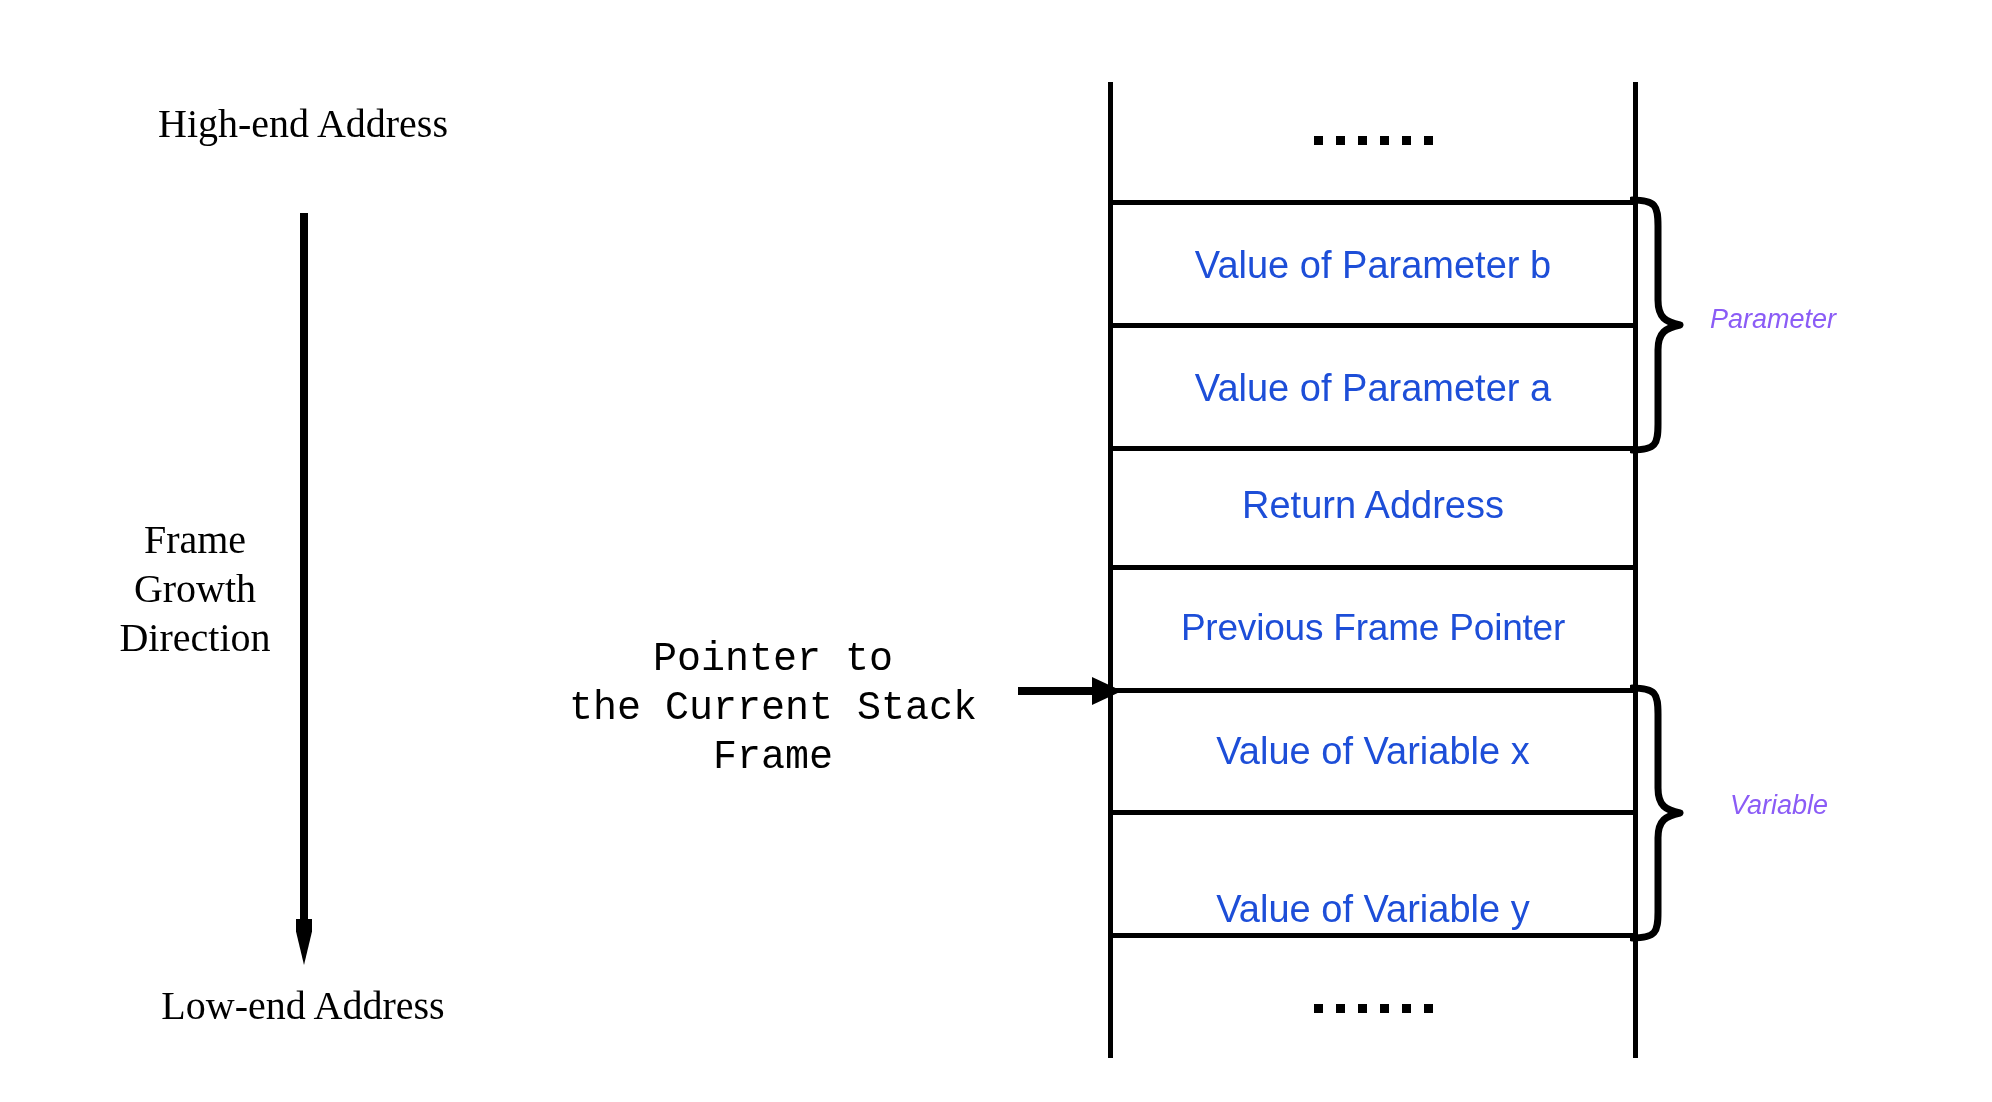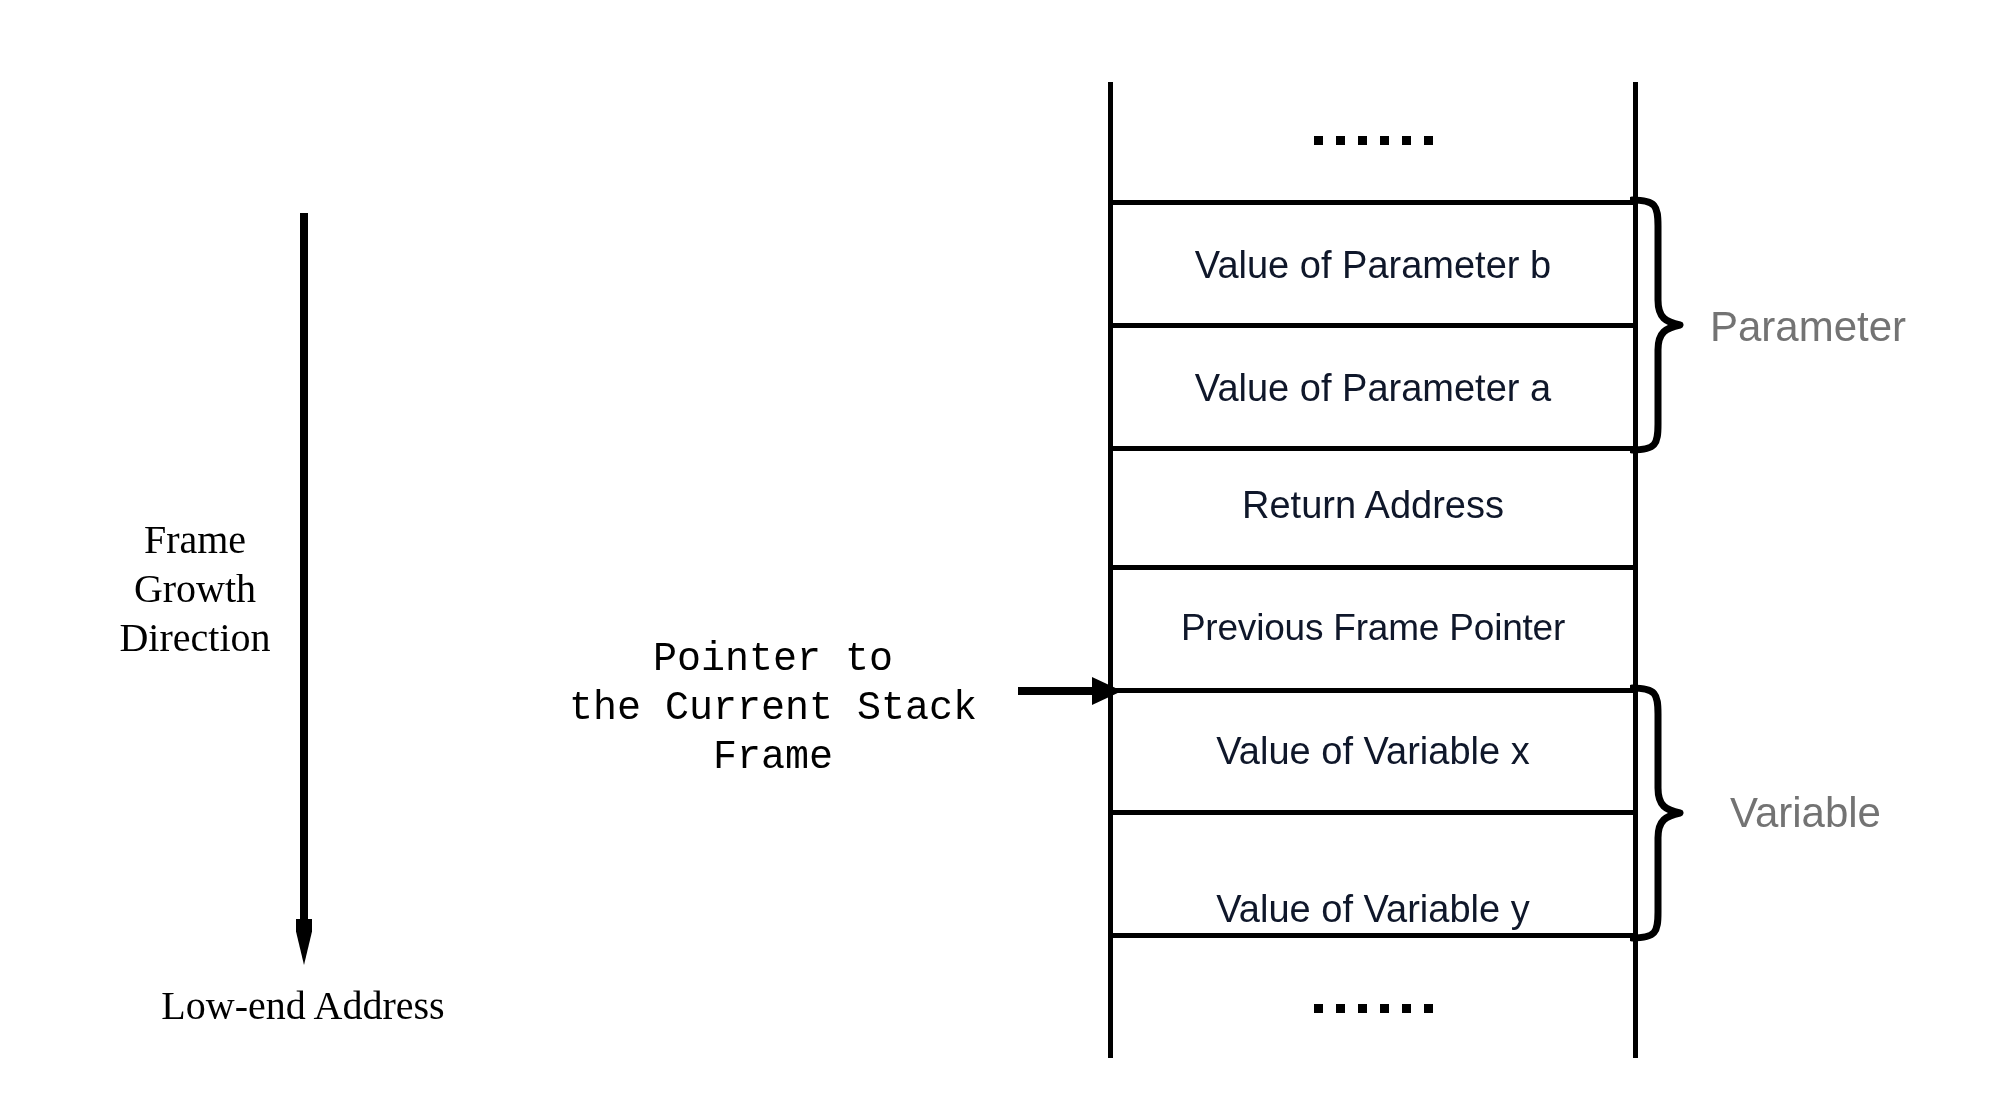--- a/index.html
+++ b/index.html
@@ -107,21 +107,21 @@
 
   
   .cell-text {
     position: absolute;
     left: 5px;
     width: 520px;
     text-align: center;
     font-family: "Liberation Sans", "DejaVu Sans", sans-serif;
     font-size: 38px;
     line-height: 1;
-    color: #0f172a;
+    color: #1d4ed8;
     white-space: nowrap;
   }
   .cell-text.wide { font-size: 37px; letter-spacing: -0.2px; }
 
   
   .ellipsis {
     position: absolute;
     left: 5px;
     width: 520px;
     display: flex;
@@ -143,33 +143,35 @@
     left: 1630px;
     width: 64px;
   }
   #brace-parameter { top: 196px;  height: 258px; }
   #brace-variable  { top: 684px;  height: 258px; }
 
   
   .group-label {
     position: absolute;
     font-family: "Liberation Sans", "DejaVu Sans", sans-serif;
-    font-size: 42px;
-    color: #737373;
+    font-size: 27px;
+    color: #8b5cf6;
     white-space: nowrap;
     line-height: 1;
+    font-style: italic;
   }
   #label-parameter { left: 1710px; top: 306px; }
   #label-variable  { left: 1730px; top: 792px; }
 </style>
 </head>
 <body>
 
 <div id="canvas">
 
+  <div class="serif-label" id="high-end-address">High-end Address</div>
 
   <div class="serif-label" id="stack-growth-direction">
     <span>Frame</span>
     <span>Growth</span>
     <span>Direction</span>
   </div>
 
   <div class="serif-label" id="low-end-address">Low-end Address</div>
 
   <svg class="abs" id="growth-arrow" viewBox="0 0 16 752">

